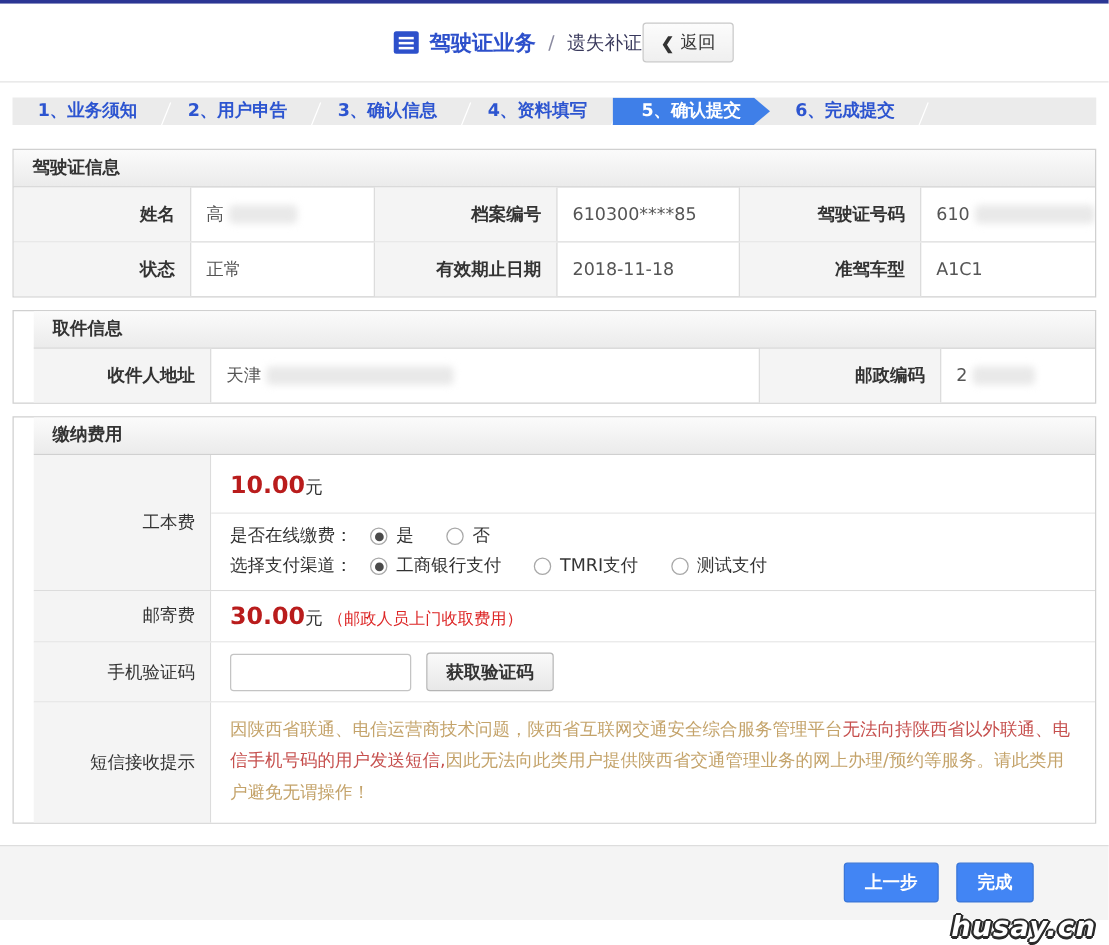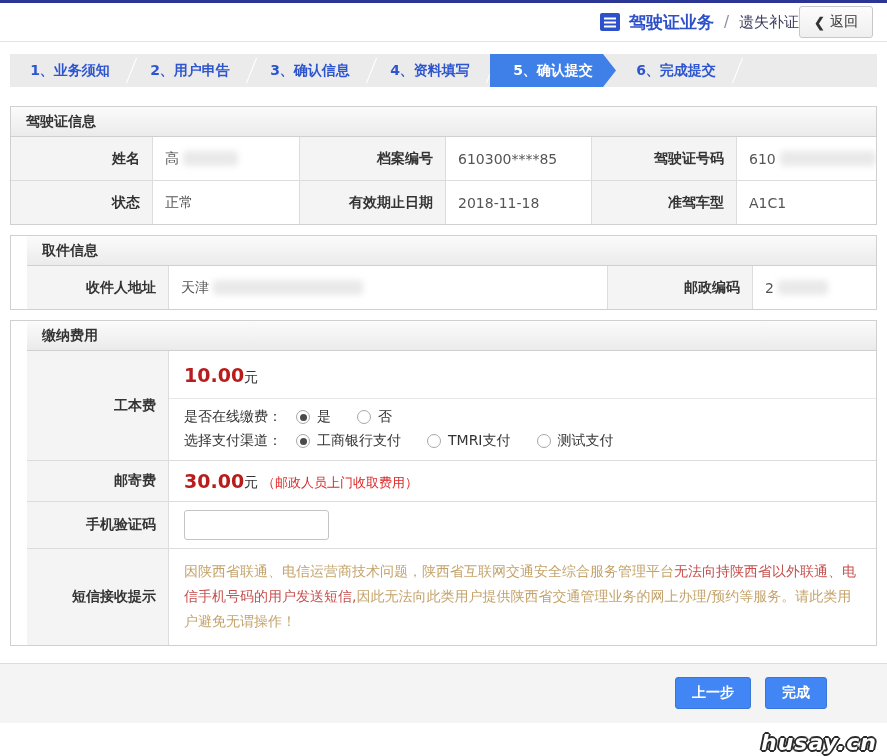--- a/index.html
+++ b/index.html
@@ -1,31 +1,31 @@
 <!DOCTYPE html>
 <html><head>
 <meta charset="utf-8">
 <style>
   * { margin:0; padding:0; box-sizing:border-box; }
   html,body { width:887px; height:756px; overflow:hidden; background:#fff;
     font-family:"DejaVu Sans","Liberation Sans",sans-serif; font-size:14px; color:#333; }
   .topline { height:3px; background:#2b3694; }
   
-  .page-header { height:39px; background:#fff; border-bottom:1px solid #e3e3e3;
-    display:flex; align-items:center; justify-content:flex-end; padding:0 14px 0 28px; }
+  .page-header { height:63px; background:#fff; border-bottom:1px solid #e3e3e3;
+    display:flex; align-items:center; justify-content:center; padding:0 14px 0 28px; }
   .ph-left { display:flex; align-items:center; gap:8px; }
   .ph-title { color:#2d50cb; font-weight:bold; font-size:17px; }
   .ph-sep { color:#8a8aa0; font-size:15px; margin:0 2px; }
   .ph-sub { color:#39395c; font-size:15px; }
   .back-btn { display:inline-flex; align-items:center; gap:5px; padding:6px 14px;
     background:linear-gradient(#fcfcfc,#efefef); border:1px solid #c8c8c8; border-radius:3px;
     font-size:14px; color:#333; cursor:pointer; }
   .back-btn .chev { font-weight:bold; font-size:13px; }
   
-  .steps { margin:12px 10px 0 10px; height:33px; background:#ebebeb; display:flex; align-items:stretch; }
+  .steps { margin:12px 10px 0 10px; height:22px; background:#ebebeb; display:flex; align-items:stretch; }
   .step { position:relative; flex:0 0 120px; display:flex; align-items:center; justify-content:center;
     color:#2d55d0; font-weight:bold; font-size:14px; cursor:pointer; }
   .step:not(.active):not(:last-of-type)::after { content:""; position:absolute; right:-2px; top:3px;
     height:27px; width:1px; background:#fff; transform:rotate(22deg); }
   .step.active { background:#3f7fe8; color:#fff; flex:0 0 126px;
     clip-path:polygon(0 0, calc(100% - 13px) 0, 100% 50%, calc(100% - 13px) 100%, 0 100%); }
   .steps .filler { flex:1; }
   
   .content { padding:0 10px; }
   .tbl { border:1px solid #d0d0d0; margin-top:19px; background:#fff; }
@@ -40,21 +40,21 @@
   .lab { background:#f4f4f4; border-right:1px solid #dcdcdc; justify-content:flex-end;
     padding-right:12px; font-weight:bold; color:#333; }
   .val { padding-left:12px; color:#555; border-right:1px solid #dcdcdc; gap:4px; }
   .val.last { border-right:none; }
   .mask { display:inline-block; height:15px; background:#e9e9e9; border-radius:4px;
     filter:blur(3px); vertical-align:middle; }
   
   .fee-row { display:grid; grid-template-columns:142px 1fr; }
   .fee-row + .fee-row { border-top:1px solid #dcdcdc; }
   .fee-lab { background:#f4f4f4; border-right:1px solid #dcdcdc; display:flex; align-items:center;
-    justify-content:flex-end; padding-right:12px; font-weight:bold; color:#333; }
+    justify-content:flex-end; padding-right:12px; font-weight:normal; color:#333; }
   .fee-body { background:#fff; }
   .amount-line { padding:13px 15px 11px 15px; }
   .amount { color:#b91c1c; font-weight:bold; font-size:19px; }
   .unit { color:#333; font-size:14px; }
   .fee-note { color:#dd2727; font-size:13px; margin-left:4px; }
   .pay-sub { border-top:1px solid #e7e7e7; padding:9px 15px 10px 15px; }
   .pay-line { display:flex; align-items:center; margin-top:6px; }
   .pay-line:first-child { margin-top:0;align-items:flex-end; }
   .pay-cap { color:#333; margin-right:14px; }
   .radio-opt { display:inline-flex; align-items:center; gap:7px; margin-right:26px; cursor:pointer; }
@@ -212,20 +212,21 @@
         <span class="amount">30.00</span>
           <span class="unit">元</span>
         <span class="fee-note">（邮政人员上门收取费用）</span>
       </div>
     </div>
 
     <div class="fee-row">
       <div class="fee-lab">手机验证码</div>
       <div class="fee-body code-line">
         <input class="code-input" type="text" value="" style="">
+        <button class="code-btn">获取验证码</button>
       </div>
     </div>
 
     <div class="fee-row">
       <div class="fee-lab">短信接收提示</div>
       <div class="fee-body tip-body">
         <span>因陕西省联通、电信运营商技术问题，陕西省互联网交通安全综合服务管理平台</span><span class="tip-red">无法向持陕西省以外联通、电信手机号码的用户发送短信,</span><span>因此无法向此类用户提供陕西省交通管理业务的网上办理/预约等服务。请此类用户避免无谓操作！</span>
       </div>
     </div>
   </div>

